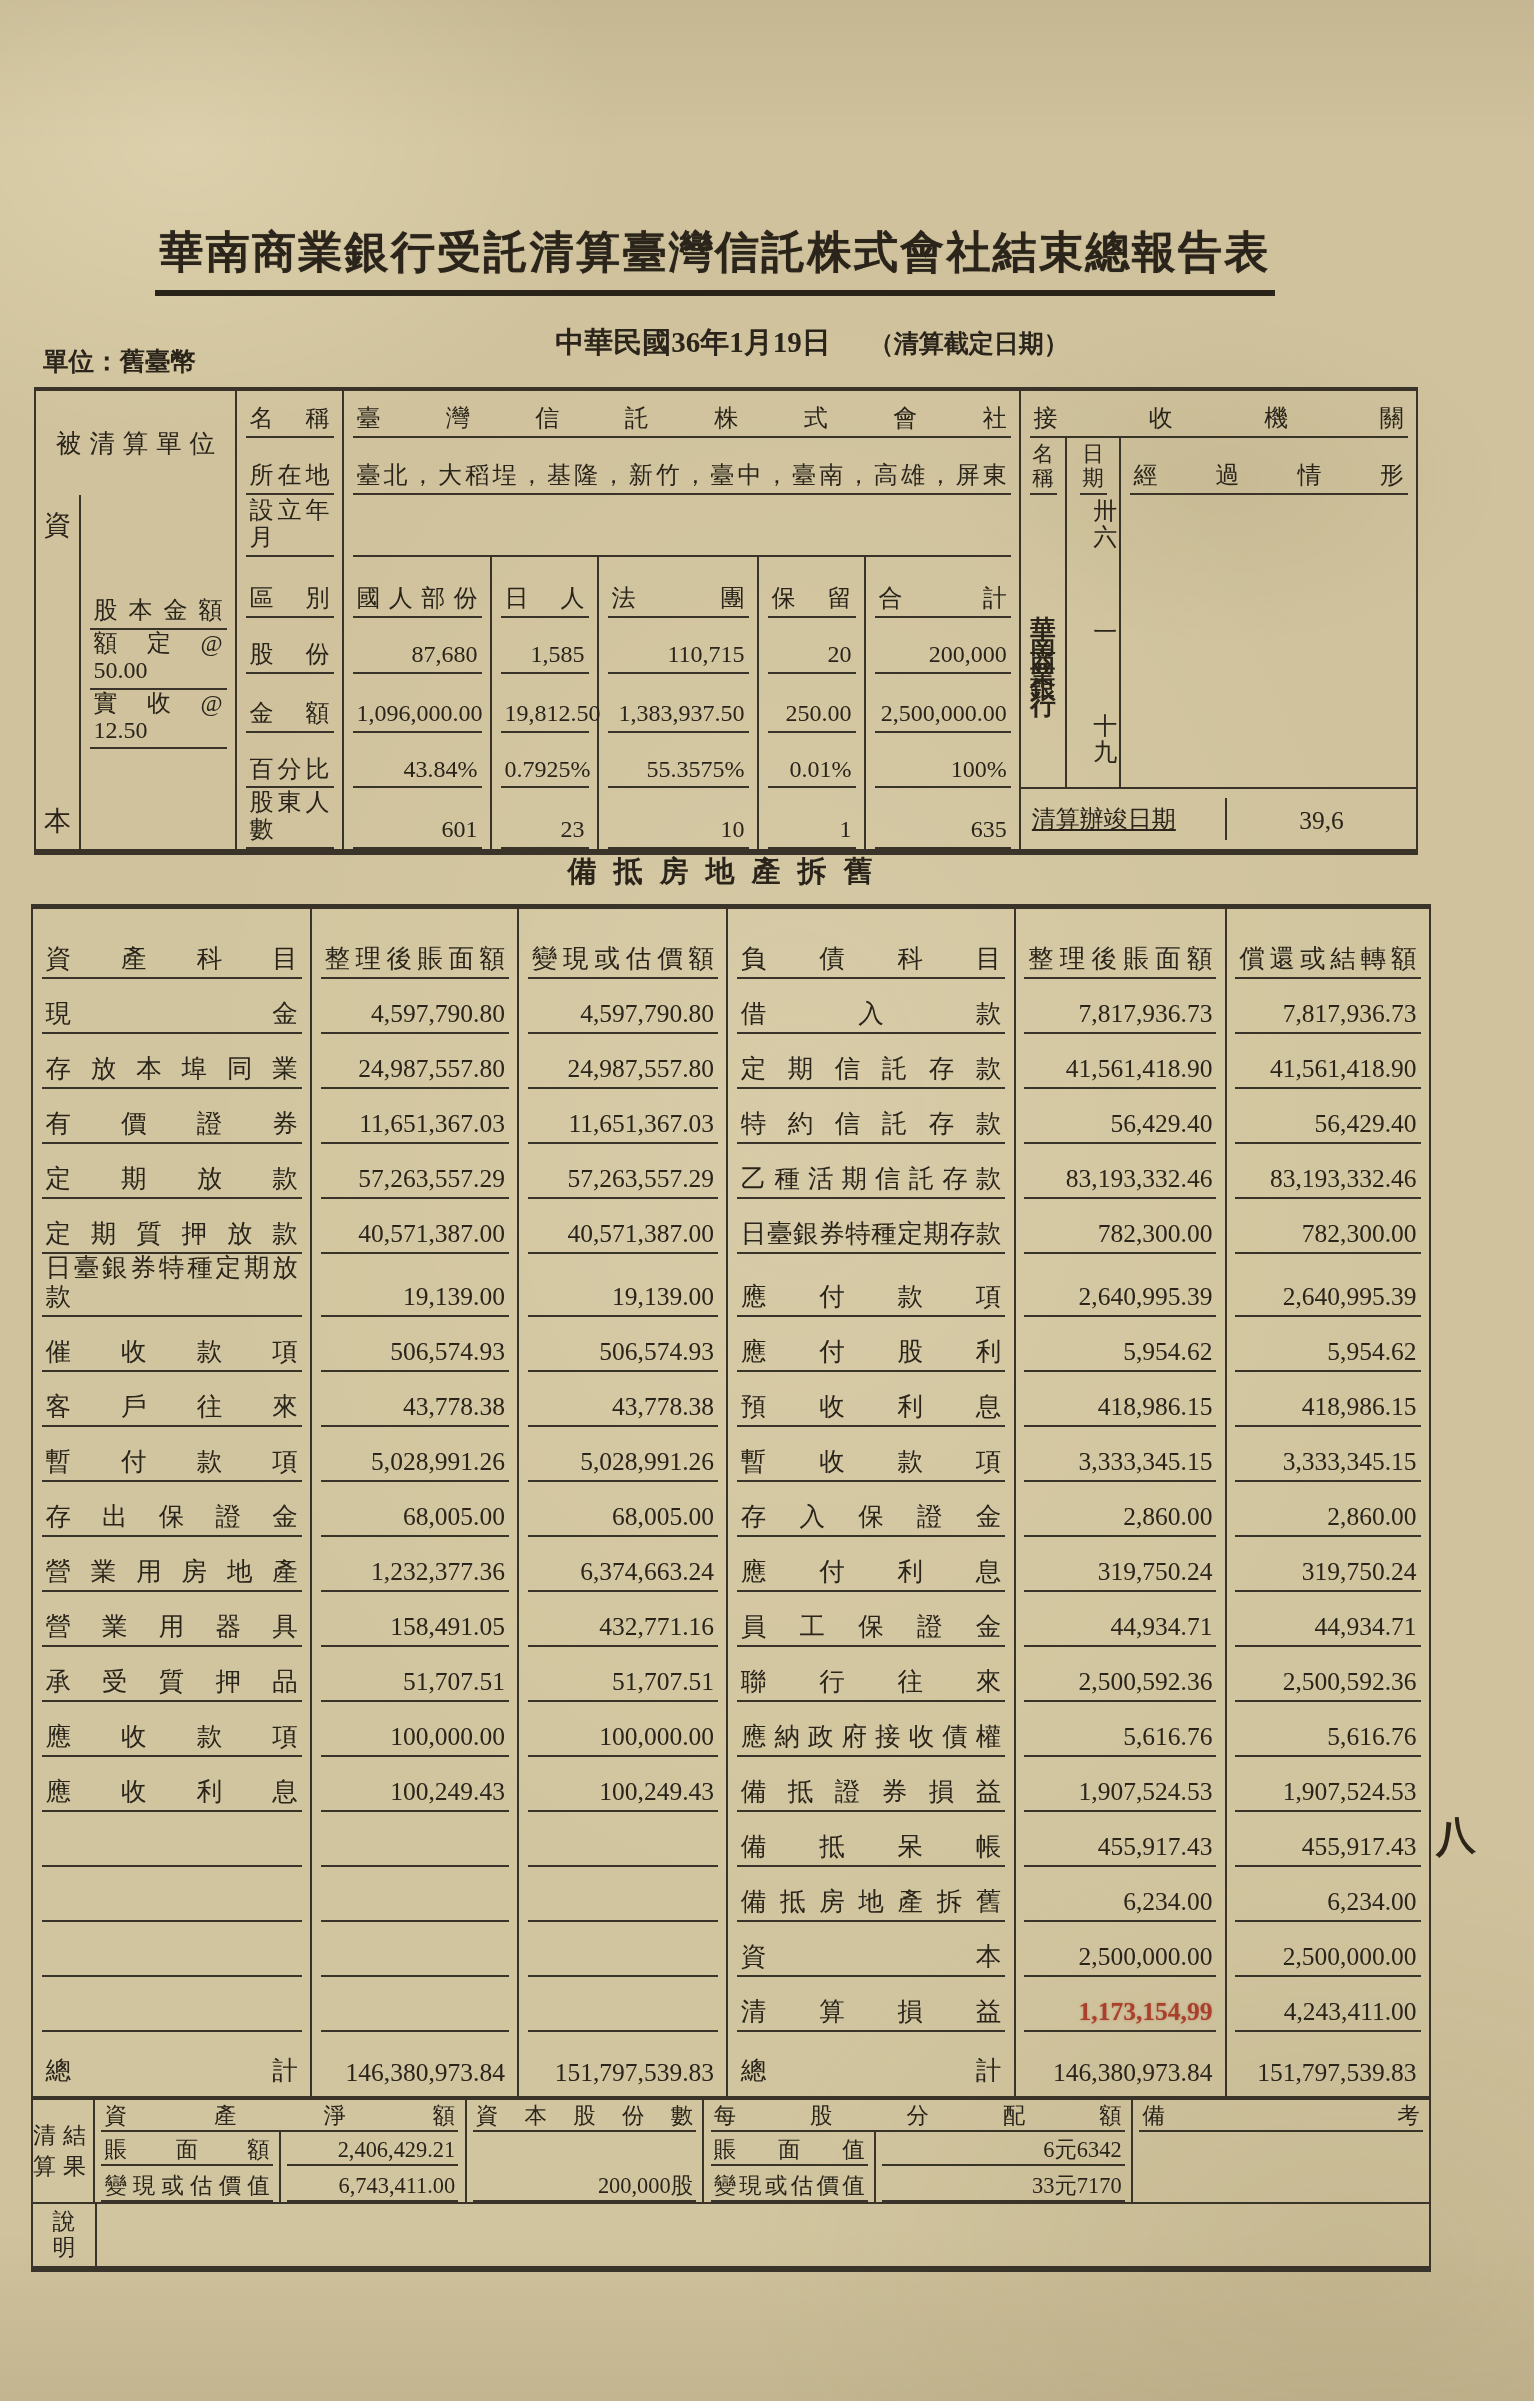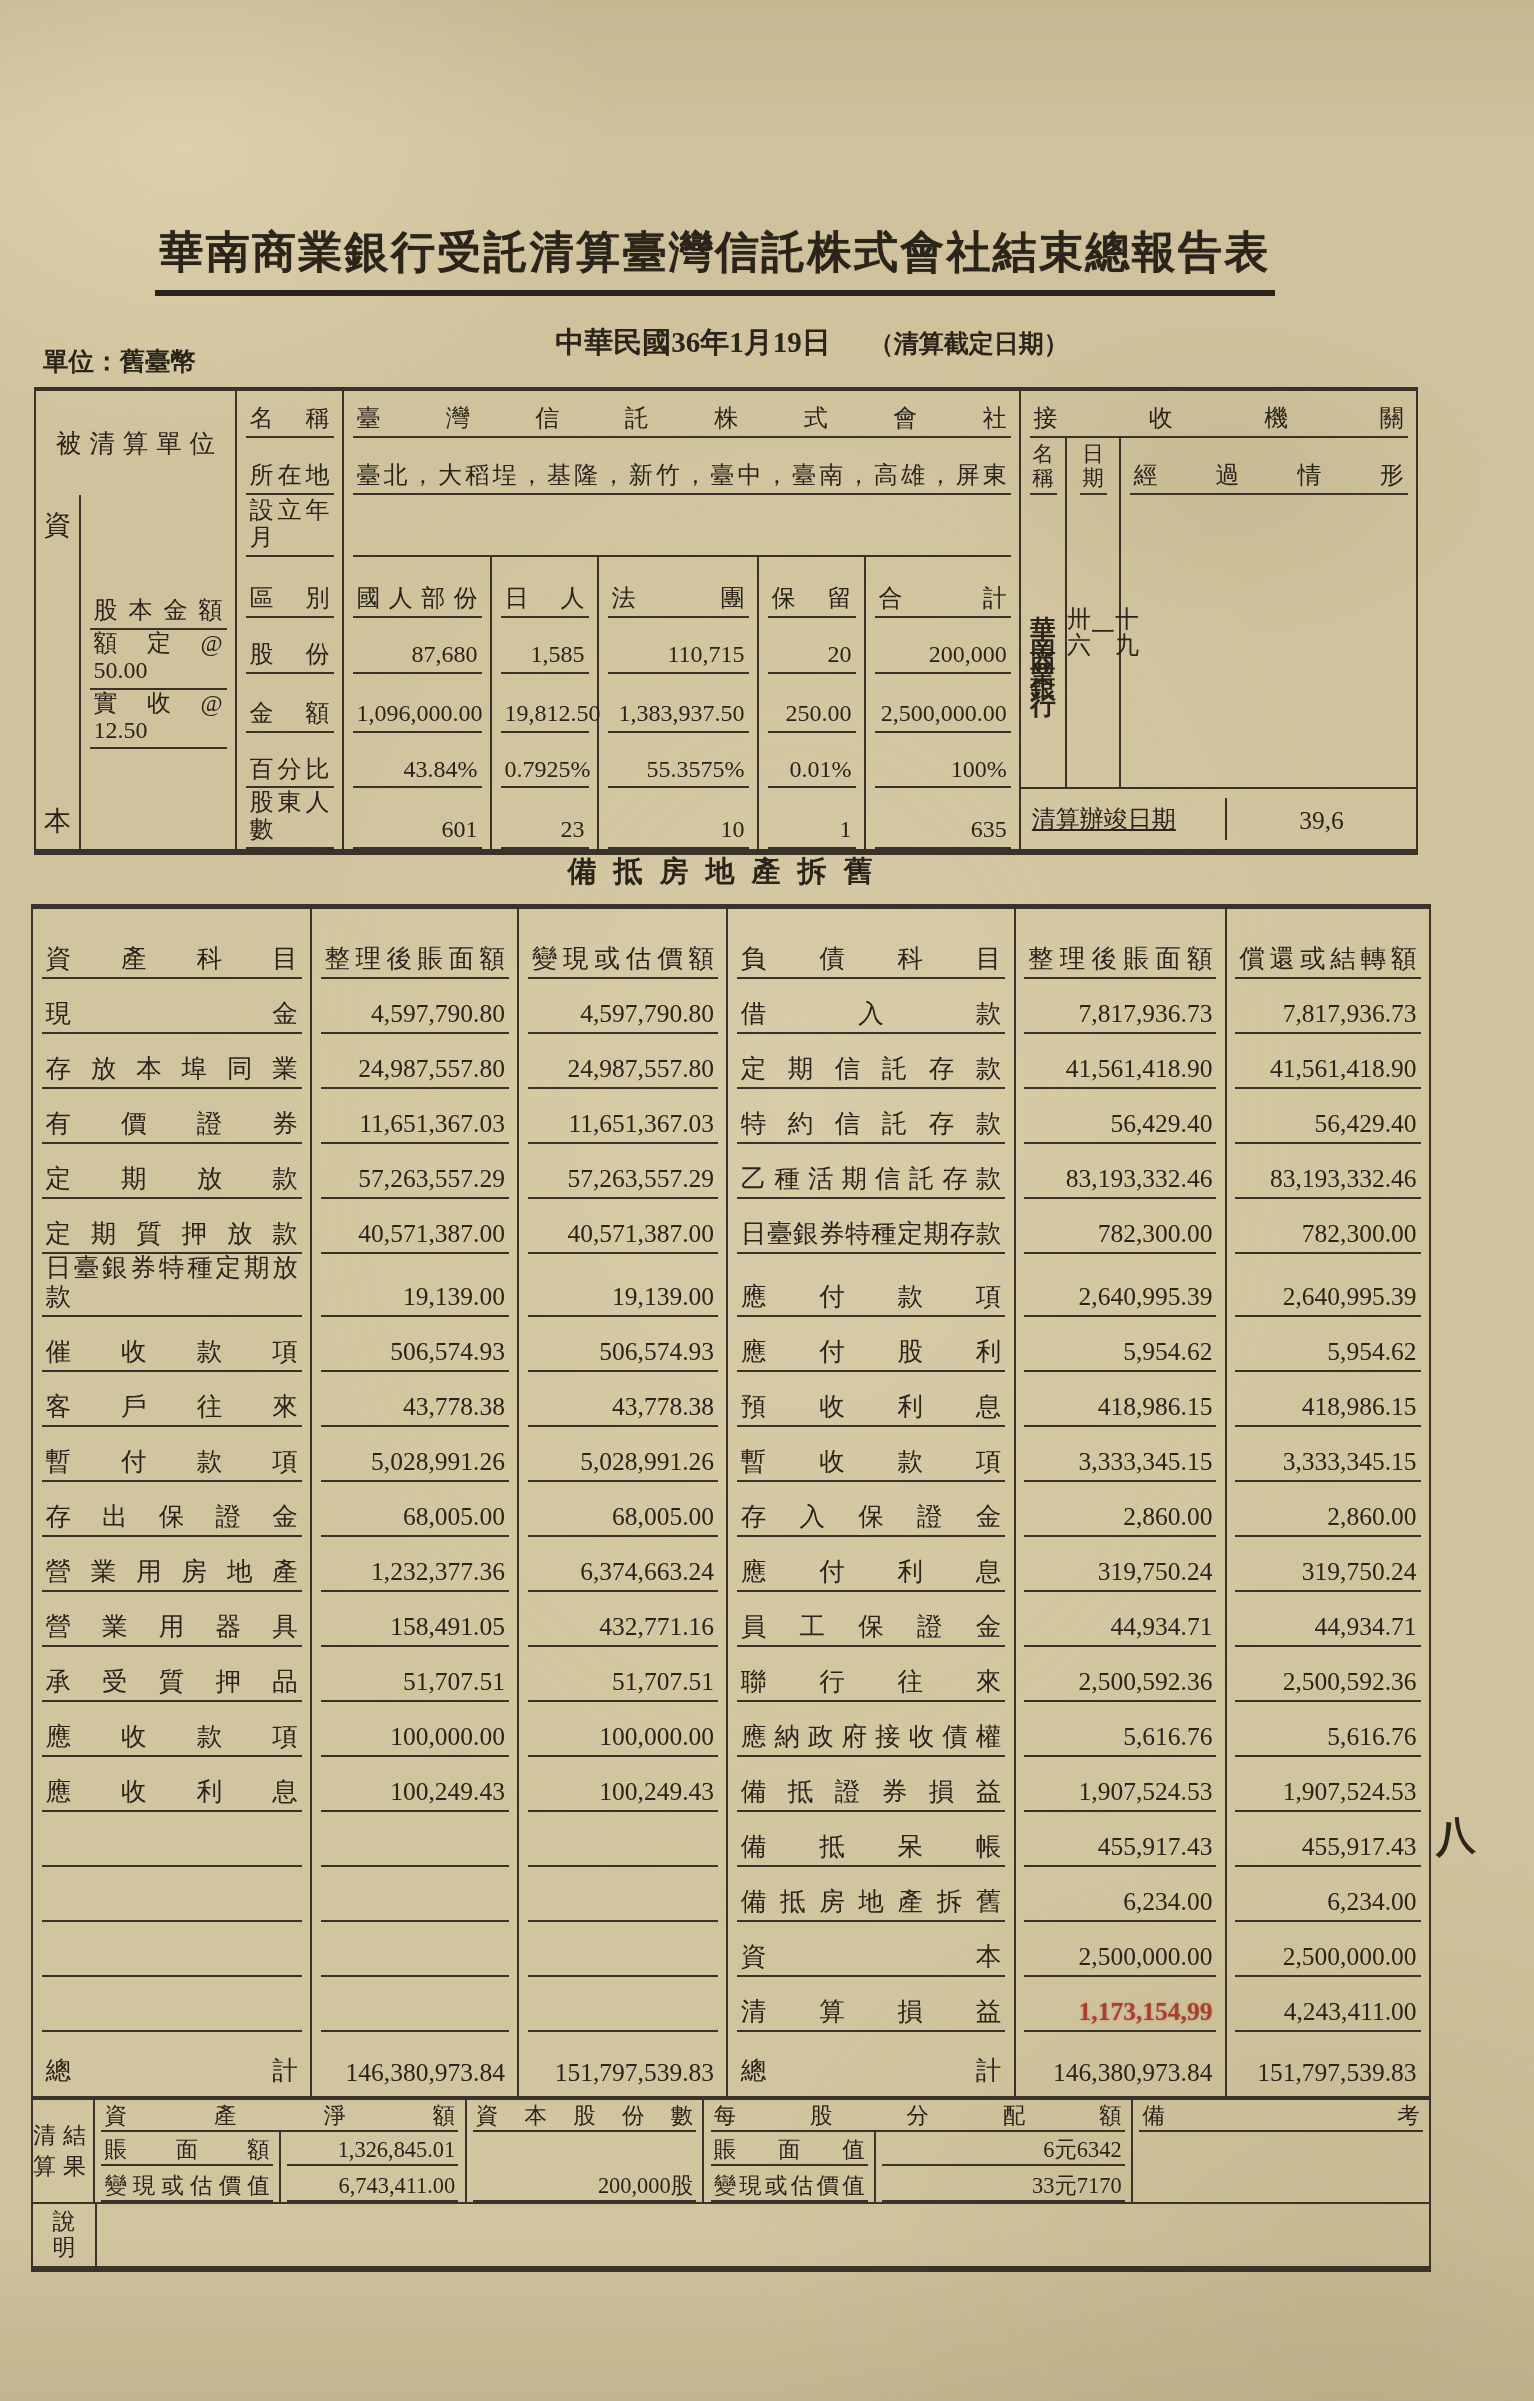--- a/index.html
+++ b/index.html
@@ -54,21 +54,21 @@
   .liqcell div{font-size:25.5px;margin:0 20px;}
   .tnum{font-size:22.4px;}
   .capcell{vertical-align:middle;}
   .capv{height:332px;display:flex;flex-direction:column;justify-content:space-between;align-items:center;font-size:27px;padding:12.4px 0 9.3px;}
   .capcol{vertical-align:middle;}
   .capflex{height:325px;display:flex;flex-direction:column;justify-content:center;padding:4.6px 0 1.5px;}
   .v2{width:1.25em;margin:0 auto;line-height:1.12;font-size:21.6px;text-align:center;text-align-last:center;padding:0 0 3.1px;border-bottom:2.3px solid var(--line);}
   .recvname{vertical-align:middle;}
   .vtext{writing-mode:vertical-rl;text-orientation:upright;margin:0 auto;letter-spacing:15.5px;font-size:25.5px;font-weight:bold;}
   .recvdate{vertical-align:middle;}
-  .vdate{height:267px;display:flex;flex-direction:row;justify-content:space-between;align-items:center;padding:3.1px 0 20px;}
+  .vdate{height:267px;display:flex;flex-direction:column;justify-content:space-between;align-items:flex-end;padding:3.1px 0 20px;}
   .vseg{width:1.15em;line-height:1.08;text-align:center;font-size:24px;}
   .donecell{border-top:2.3px solid var(--line);vertical-align:middle;}
   .done{display:flex;align-items:stretch;height:100%;}
   .done-label{width:193px;display:flex;align-items:center;padding:4.6px 0 4.6px 10.8px;font-size:24px;text-decoration:underline;}
   .done-sep{border-left:2.3px solid var(--line);}
   .done-val{flex:1;display:flex;align-items:center;justify-content:center;font-size:25.5px;padding-top:3.1px;}
   
   .mainbox{top:904px;left:31px;width:1396px;border:2.3px solid var(--line);border-top-width:5.4px;border-bottom-width:6.2px;background:rgba(255,250,225,0.05);}
   .t1{width:100%;}
   .t1 th{font-size:25.5px;}
@@ -755,21 +755,21 @@
           </td>
       <td class="bl">
             <div class="rule sp">備考</div>
           </td>
     </tr>
     <tr class="rr2">
       <td class="bl">
             <div class="rule sp">賬面額</div>
           </td>
       <td class="bl">
-            <div class="rule num">1,326,845.01</div>
+            <div class="rule num">2,406,429.21</div>
           </td>
       <td rowspan="2" class="bl">
         <div class="sharewrap">
               <div class="rule num">200,000股</div>
             </div>
       </td>
       <td class="bl">
             <div class="rule sp">賬面值</div>
           </td>
       <td class="bl">

